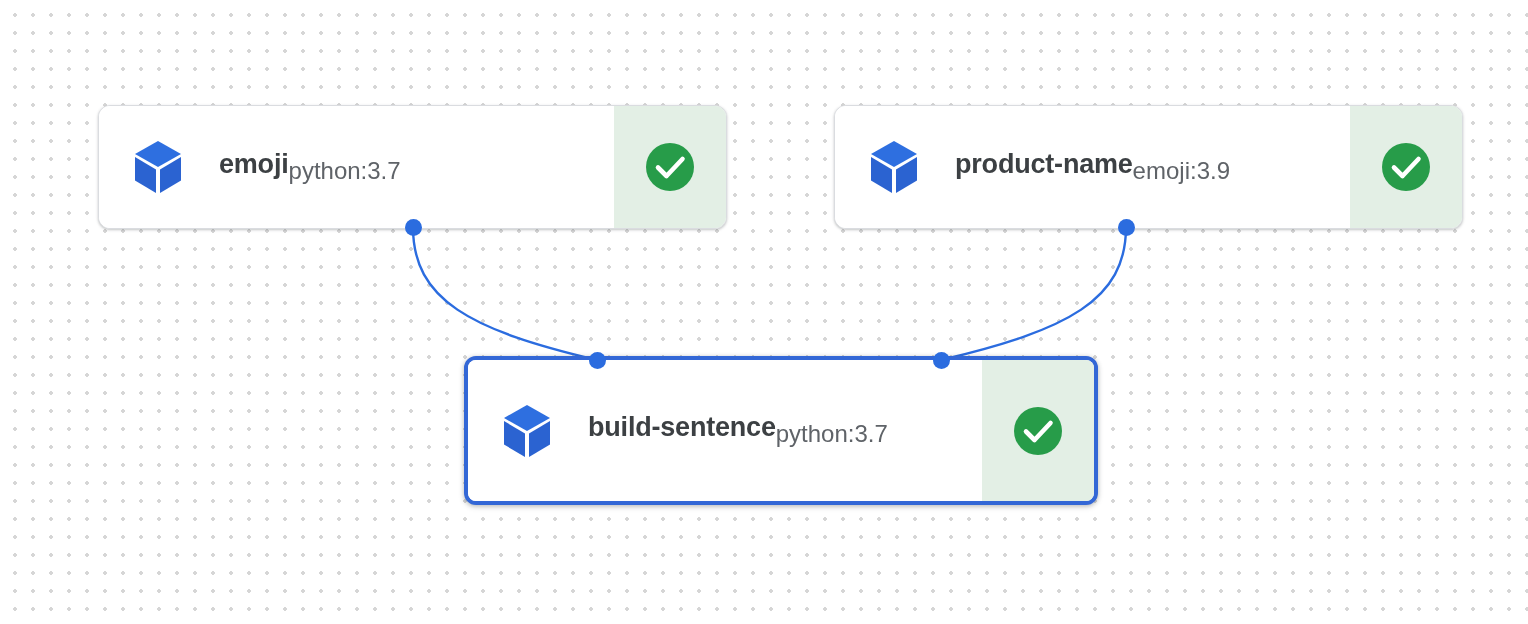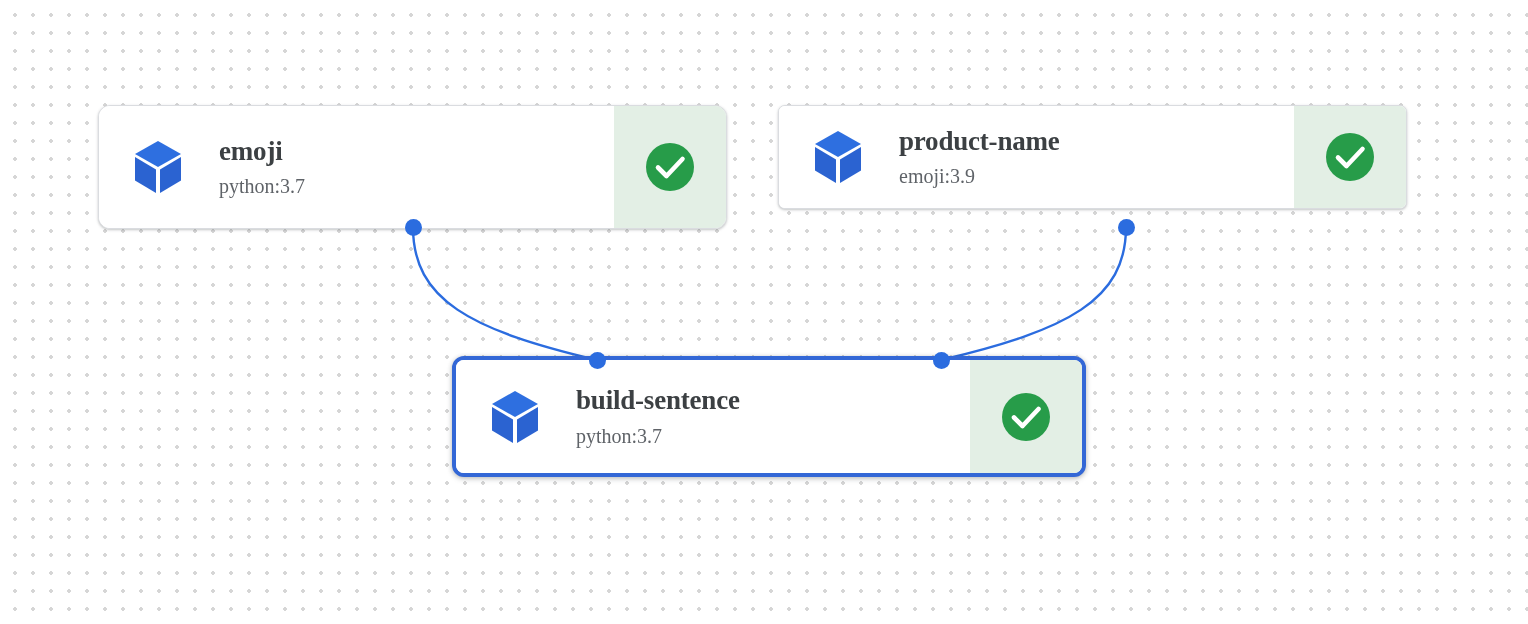--- a/index.html
+++ b/index.html
@@ -65,37 +65,36 @@
   .node-icon {
     flex: 0 0 auto;
     width: 50px;
     height: 54px;
     margin-right: 36px;
     display: block;
   }
 
   .node-text {
     display: flex;
-    flex-direction: column;
+    flex-direction: row;
     justify-content: space-between;
     min-width: 0;
-    font-family: Liberation Serif, serif;
   }
 
   .node-title {
     font-size: 27px;
     font-weight: bold;
     color: #3c4043;
     line-height: 1.12;
     letter-spacing: -0.2px;
     white-space: nowrap;
   }
 
   .node-subtitle {
-    font-size: 20px;
+    font-size: 24px;
     font-weight: normal;
     color: #5f6368;
     line-height: 1.2;
     margin-top: 8px;
     white-space: nowrap;
   }
 
   .node-status {
     flex: 0 0 auto;
     width: 112px;
@@ -144,41 +143,41 @@
       </div>
     </div>
     <div class="node-status">
       <svg class="status-badge" viewBox="0 0 50 50">
         <circle cx="25" cy="25" r="24" fill="#279c49"></circle>
         <path d="M 13 25.5 L 21.5 34 L 37.5 17" fill="none" stroke="#ffffff" stroke-width="4.6" stroke-linecap="round" stroke-linejoin="round"></path>
       </svg>
     </div>
   </div>
 
-  <div class="node plain" style="left:778px; top:105px; width:629px; height:104px;border-radius:7px;">
+  <div class="node plain" style="left:834px; top:105px; width:629px; height:124px;">
     <div class="node-body">
       <svg class="node-icon" viewBox="0 0 50 54">
         <polygon points="25,1 48,14 25,27 2,14" fill="#2e6fe0"></polygon>
         <polygon points="2,17 23,29.5 23,53 2,40.5" fill="#2b63d1"></polygon>
         <polygon points="48,17 27,29.5 27,53 48,40.5" fill="#2b63d1"></polygon>
       </svg>
       <div class="node-text">
         <div class="node-title">product-name</div>
         <div class="node-subtitle">emoji:3.9</div>
       </div>
     </div>
     <div class="node-status">
       <svg class="status-badge" viewBox="0 0 50 50">
         <circle cx="25" cy="25" r="24" fill="#279c49"></circle>
         <path d="M 13 25.5 L 21.5 34 L 37.5 17" fill="none" stroke="#ffffff" stroke-width="4.6" stroke-linecap="round" stroke-linejoin="round"></path>
       </svg>
     </div>
   </div>
 
-  <div class="node selected" style="left:452px; top:356px; width:634px; height:121px;">
+  <div class="node selected" style="left:464px; top:356px; width:634px; height:149px;">
     <div class="node-body">
       <svg class="node-icon" viewBox="0 0 50 54">
         <polygon points="25,1 48,14 25,27 2,14" fill="#2e6fe0"></polygon>
         <polygon points="2,17 23,29.5 23,53 2,40.5" fill="#2b63d1"></polygon>
         <polygon points="48,17 27,29.5 27,53 48,40.5" fill="#2b63d1"></polygon>
       </svg>
       <div class="node-text">
         <div class="node-title">build-sentence</div>
         <div class="node-subtitle">python:3.7</div>
       </div>

